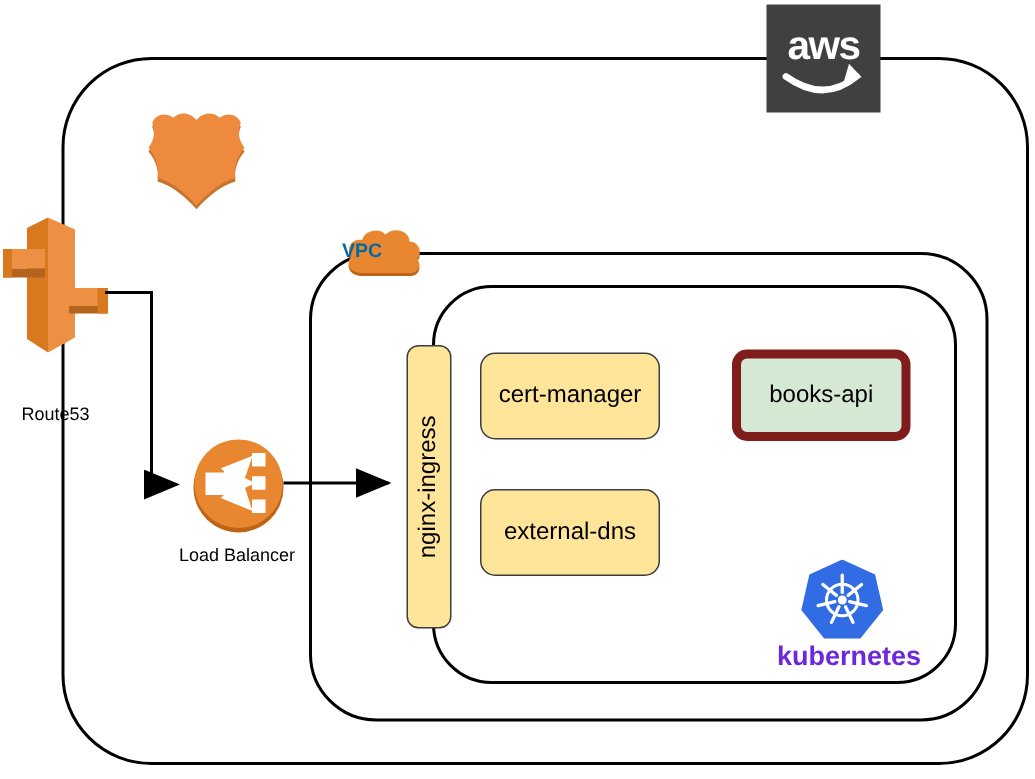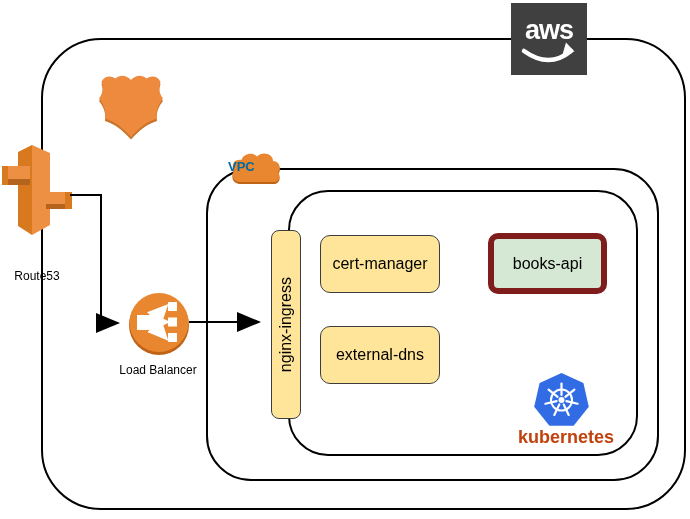--- a/index.html
+++ b/index.html
@@ -25,21 +25,21 @@
   .lbl-zone{left:66px;top:147px;width:130px;}
   .lbl-route53{left:0px;top:250px;width:74px;margin-top:19px;}
   .lbl-lb{left:98px;top:363px;width:120px;}
   .aws-box{left:511px;top:3px;width:76px;height:72px;background:#404040;}
   .aws-text{position:absolute;left:0;top:12px;width:76px;text-align:center;color:#fff;
             font-weight:bold;font-size:27px;letter-spacing:-1px;}
   .vpc-cloud{left:228px;top:150px;width:54px;height:38px;}
   .vpc-text{position:absolute;left:0;top:9px;width:54px;text-align:left;color:#0369a1;
             font-weight:bold;font-size:13px;}
   .k8s-word{position:absolute;left:506px;top:427px;width:120px;text-align:center;
-            font-weight:bold;font-size:18px;letter-spacing:0px;color:#c2410c;}
+            font-weight:bold;font-size:18px;letter-spacing:0px;color:#6d28d9;}
   .edge-layer{position:absolute;left:0;top:0;width:690px;height:519px;pointer-events:none;}
 </style>
 </head>
 <body>
 
 <div class="canvas">
 
   <div class="container-rect rect-outer"></div>
   <div class="container-rect rect-vpc"></div>
   <div class="container-rect rect-k8s"></div>

